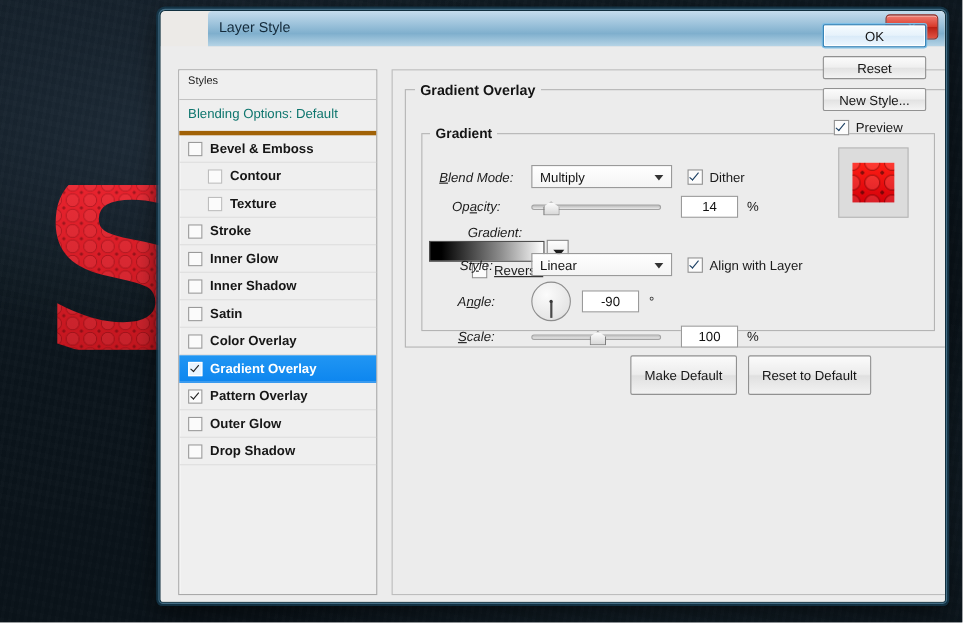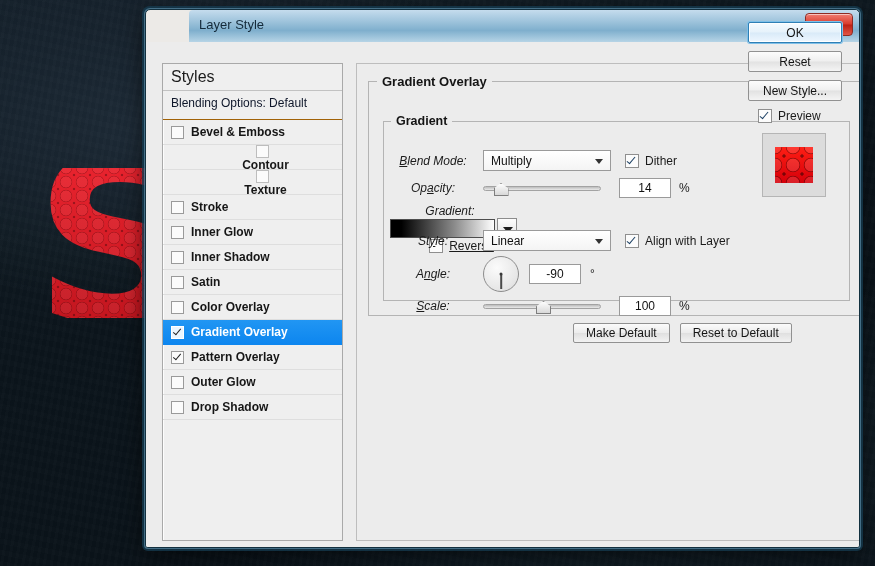--- a/index.html
+++ b/index.html
@@ -114,43 +114,43 @@
     position: absolute;
     left: 16px; top: 21px;
     width: 179px; height: 476px;
     background: #efefef;
     border: 1px solid #a9a9a9;
     box-shadow: inset 1px 1px 0 #fdfdfd;
   }
   .styles-header {
     height: 22px;
     border-bottom: 1px solid #c2c2c2;
-    font-size: 16px; color: #1b1b1b;
+    font-size: 10px; color: #1b1b1b;
     padding: 4px 0 0 8px;
     background: #efefef;
   }
   .blending-row {
     height: 23px;
-    border-bottom: 1px solid #a16207;
-    font-size: 12px; color: #0f172a;
+    border-bottom: 4px solid #a16207;
+    font-size: 12px; color: #0f766e;
     padding: 5px 0 0 8px;
     background: #efefef;
     cursor: pointer;
   }
   .style-row {
     position: relative;
     height: 24px;
     font-size: 12px; color: #161616;
     padding-left: 8px;
     display: flex; align-items: center;
     border-bottom: 1px solid #dedede;
     cursor: pointer;
     font-weight: bold;
   }
-  .style-row.indent { padding-left: 26px; flex-direction: column; }
+  .style-row.indent { padding-left: 26px; }
   .style-row.selected {
     background: linear-gradient(180deg,#2196f3 0%, #0d86ef 100%);
     color: #ffffff;
     border-bottom: 1px solid #0d86ef;
   }
   .cb {
     display: inline-block;
     width: 11px; height: 11px;
     border: 1px solid #9a9a9a;
     background: #fbfbfb;
@@ -324,21 +324,21 @@
     transform: translateX(-50%);
   }
   .dial .hub {
     position: absolute; left: 50%; top: 50%;
     width: 3px; height: 3px; border-radius: 50%;
     background: #3a3a3a;
     transform: translate(-50%,-50%);
   }
 
   .defbtn {
-    height: 20px;
+    height: 36px;
     min-width: 96px;
     padding: 0 12px;
     border: 1px solid #919191;
     border-radius: 2px;
     background: linear-gradient(180deg,#fbfbfb 0%, #ececec 48%, #e0e0e0 52%, #f2f2f2 100%);
     font-size: 12px; color: #151515;
     cursor: pointer;
     font-family: "Liberation Sans", sans-serif;
   }
 

